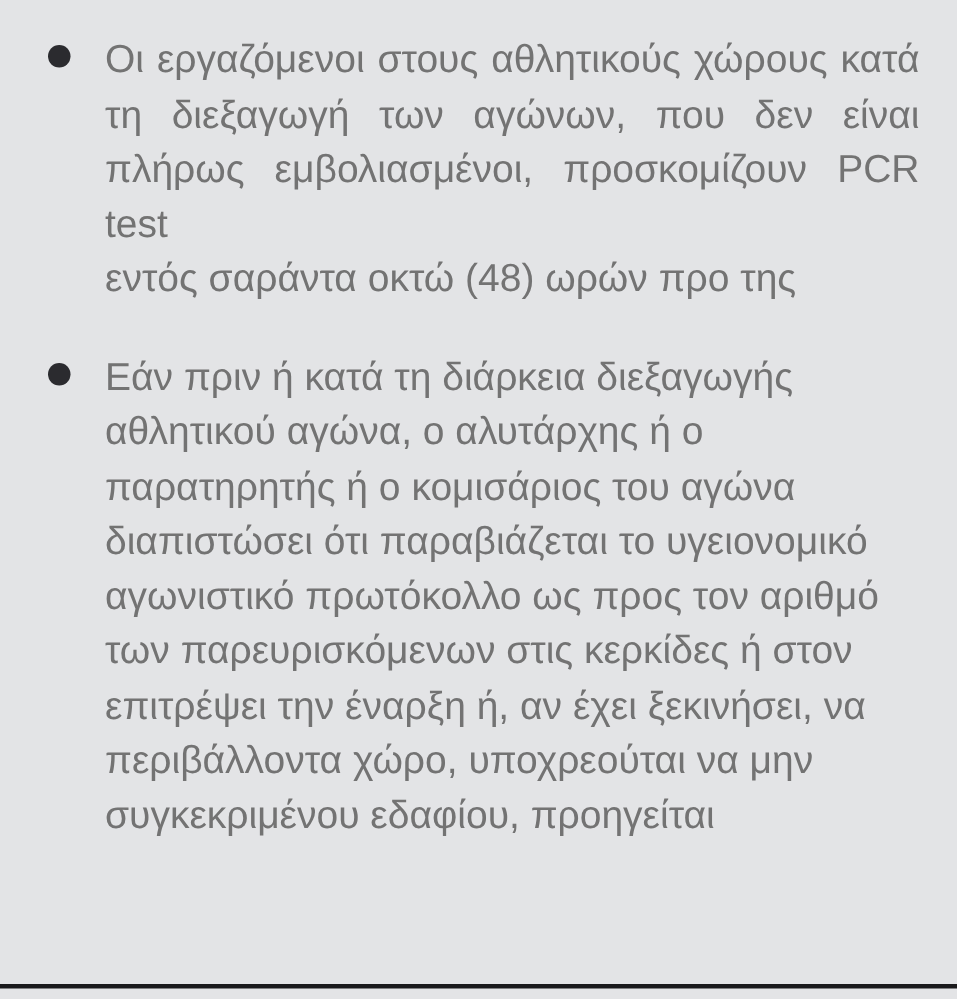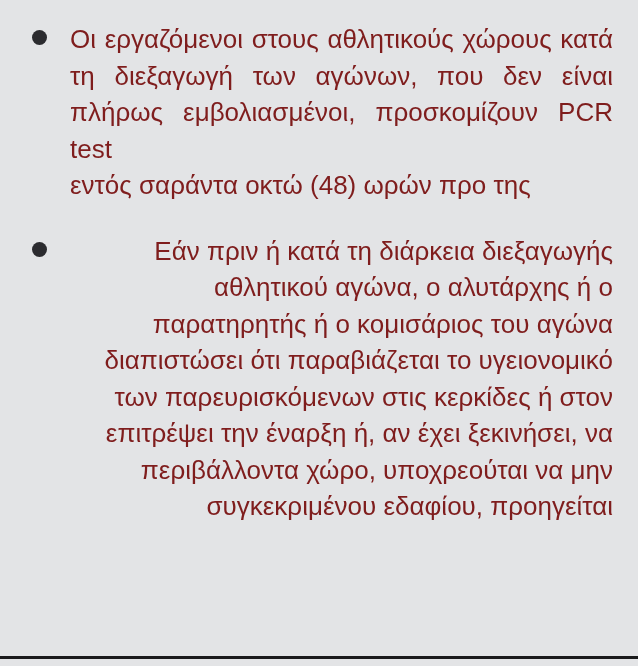--- a/index.html
+++ b/index.html
@@ -3,21 +3,21 @@
 <meta charset="utf-8">
 <style>
   html, body { margin: 0; padding: 0; }
   .page {
     position: relative;
     width: 638px;
     height: 666px;
     background: #e3e4e6;
     overflow: hidden;
     font-family: "Liberation Sans", sans-serif;
-    color: #7f1d1d;
+    color: #737373;
   }
   .content {
     position: absolute;
     top: 21px;
     left: 0;
     right: 0;
   }
   .bullet-item {
     position: relative;
     padding-left: 70px;
@@ -42,21 +42,21 @@
     white-space: normal;
   }
   .justify .line {
     text-align: justify;
     text-align-last: justify;
   }
   .justify .line:last-child {
     text-align-last: left;
   }
   .left-align .line {
-    text-align: right;
+    text-align: left;
   }
   .divider {
     position: absolute;
     left: 0;
     top: 656px;
     width: 638px;
     height: 3px;
     background: #1a1a1c;
   }
 </style>
@@ -76,20 +76,21 @@
         </div>
     </div>
 
     <div class="bullet-item">
       <span class="bullet-marker"></span>
       <div class="bullet-text left-align">
           <div class="line">Εάν πριν ή κατά τη διάρκεια διεξαγωγής</div>
           <div class="line">αθλητικού αγώνα, ο αλυτάρχης ή ο</div>
           <div class="line">παρατηρητής ή ο κομισάριος του αγώνα</div>
           <div class="line">διαπιστώσει ότι παραβιάζεται το υγειονομικό</div>
+          <div class="line">αγωνιστικό πρωτόκολλο ως προς τον αριθμό</div>
           <div class="line">των παρευρισκόμενων στις κερκίδες ή στον</div>
           <div class="line">επιτρέψει την έναρξη ή, αν έχει ξεκινήσει, να</div>
           <div class="line">περιβάλλοντα χώρο, υποχρεούται να μην</div>
           <div class="line">συγκεκριμένου εδαφίου, προηγείται</div>
         </div>
     </div>
 
   </div>
 
   <div class="divider"></div>

